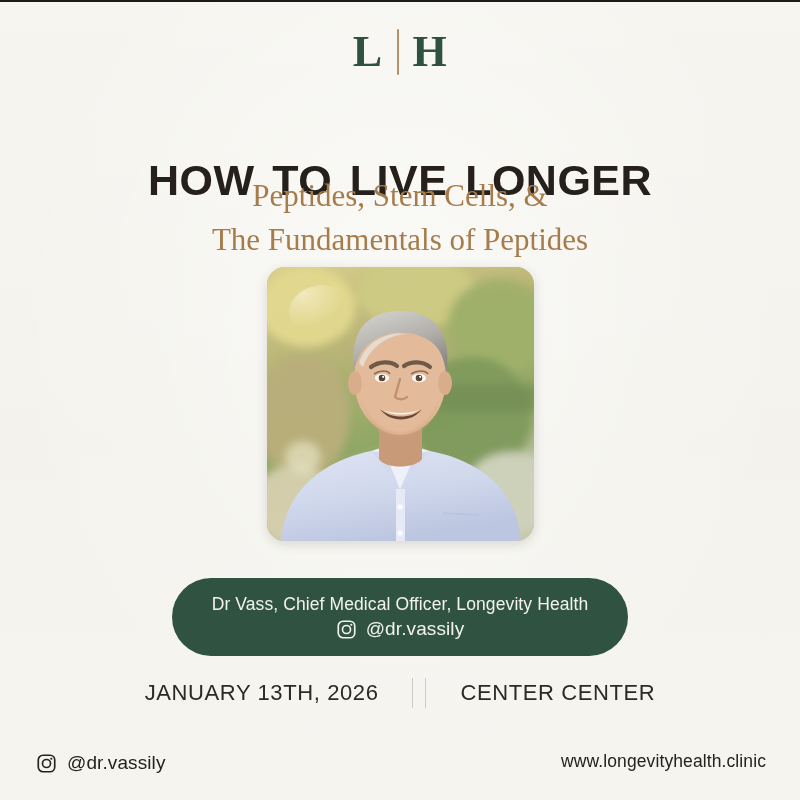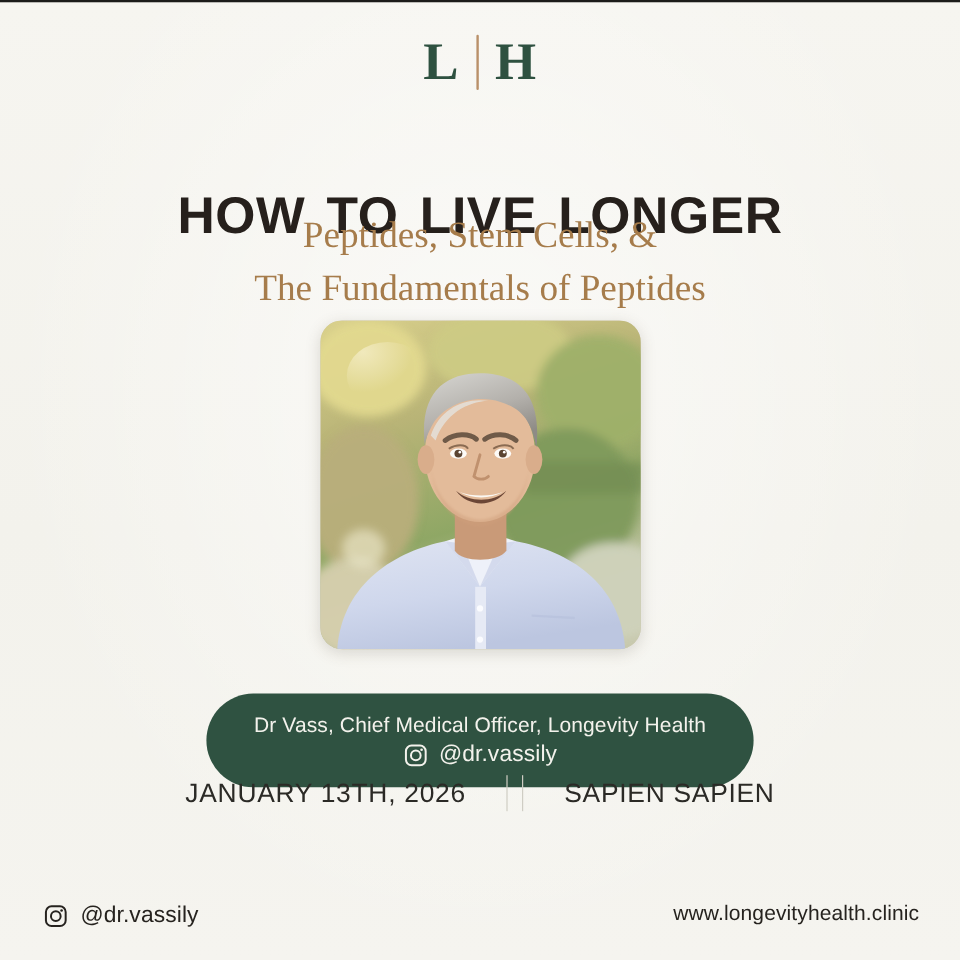--- a/index.html
+++ b/index.html
@@ -142,21 +142,21 @@
   }
 
   
   .ig-icon { display: block; }
 
   
   .event-row {
     position: absolute;
     left: 0;
     right: 0;
-    top: 644px;
+    top: 676px;
     display: flex;
     align-items: center;
     justify-content: center;
     gap: 12px;
   }
   .event-item {
     font-family: "Liberation Sans", sans-serif;
     font-size: 22px;
     letter-spacing: 0.6px;
     color: #2b2a26;
@@ -319,21 +319,21 @@
         </svg>
       </span>
       <span class="speaker-handle">@dr.vassily</span>
     </div>
   </div>
 
   <div class="event-row">
     <span class="event-item">JANUARY 13TH, 2026</span>
     <span class="event-sep"></span>
     <span class="event-sep"></span>
-    <span class="event-item">SAPIEN SAPIEN</span>
+    <span class="event-item">CENTER CENTER</span>
   </div>
 
   <div class="footer-left">
     <span>
       <svg class="ig-icon" width="21" height="21" viewBox="0 0 24 24" fill="none" stroke="#26231f" stroke-width="1.9">
         <rect x="2.6" y="2.6" width="18.8" height="18.8" rx="5.4"></rect>
         <circle cx="12" cy="12" r="4.6"></circle>
         <circle cx="17.5" cy="6.6" r="1.25" fill="#26231f" stroke="none"></circle>
       </svg>
     </span>

